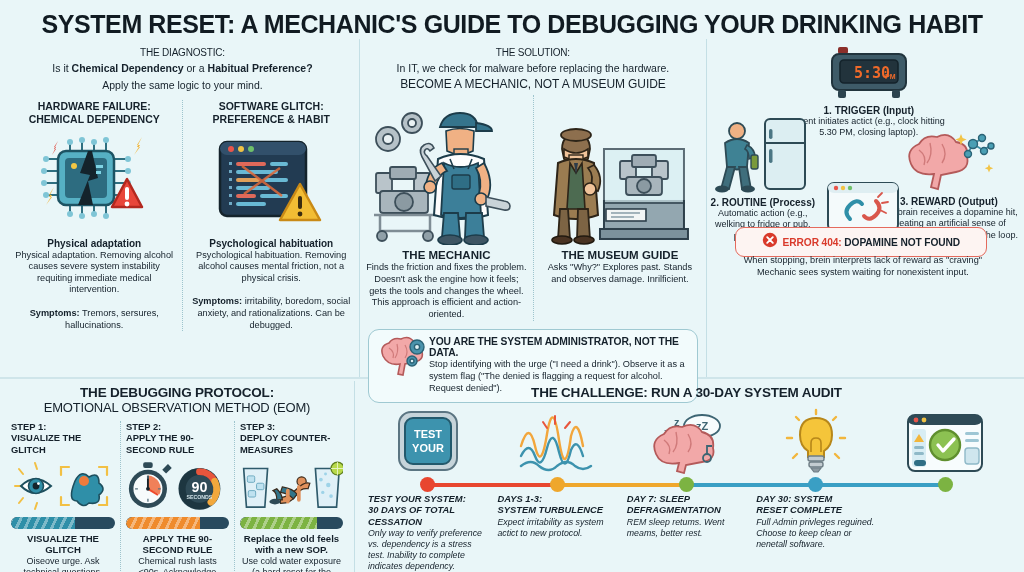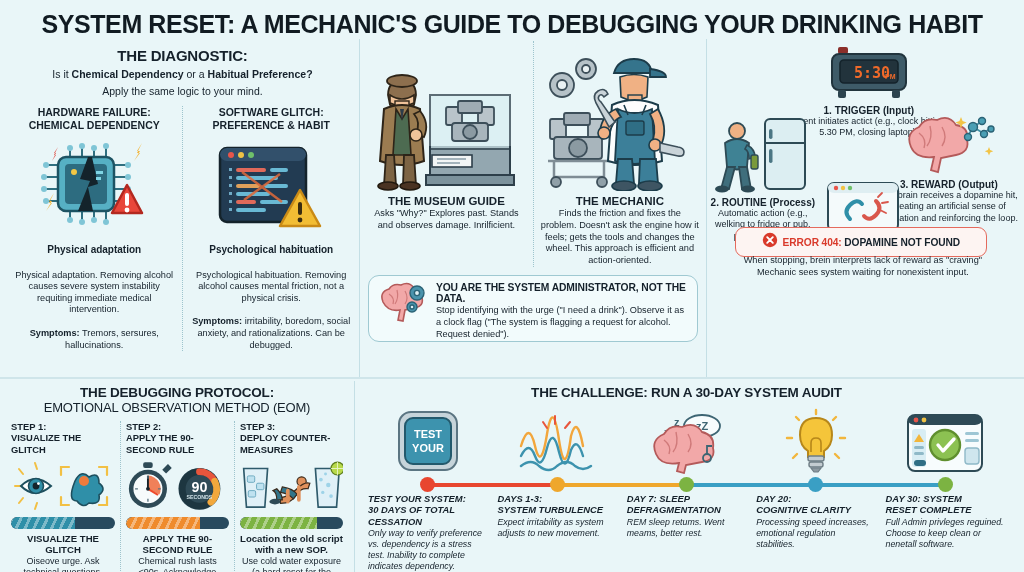--- a/index.html
+++ b/index.html
@@ -30,52 +30,51 @@
     display:flex;
     height:338px;
     padding:0 6px;
   }
   .col { position:relative; }
   .col.diagnostic { width:355px; }
   .col.solution   { width:350px; border-left:1px solid #c4dfe5; border-right:1px solid #c4dfe5;}
   .col.glitch     { width:313px; }
 
   .col-head { text-align:center; padding:8px 6px 2px; }
-  .col-head h2 { font-size:15px; font-weight:bold; letter-spacing:-0.2px;}
+  .col-head h2 { font-size:10px; font-weight:normal; letter-spacing:-0.2px;}
   .col-head .sub { font-size:10.5px; line-height:1.35; margin-top:3px; }
   .col-head .sub b { font-weight:bold; }
   .col-head .sub2 { font-size:12px; margin-top:2px; letter-spacing:-0.1px;}
 
   
   .diag-pair { display:flex; margin-top:6px; }
   .diag-panel { width:50%; text-align:center; padding:0 7px; }
   .diag-panel + .diag-panel { border-left:1px dotted #9dc4cd; }
   .diag-panel h3 { font-size:10.5px; font-weight:bold; line-height:1.25; }
   .diag-art { height:105px; display:flex; align-items:center; justify-content:center; margin:4px 0 2px;}
-  .diag-panel .lead { font-size:10px; font-weight:bold; margin-bottom:15px;}
+  .diag-panel .lead { font-size:10px; font-weight:bold; margin-bottom:1px;}
   .diag-panel p { font-size:9.2px; line-height:1.26; }
   .diag-panel p.sym { margin-top:12px; }
   .diag-panel b { font-weight:bold; }
 
   
   .sol-pair { display:flex; margin-top:2px; }
   .sol-panel { width:50%; text-align:center; padding:0 6px; }
   .sol-panel + .sol-panel { border-left:1px dotted #9dc4cd; }
   .sol-art { height:150px; display:flex; align-items:flex-end; justify-content:center; }
   .sol-panel h3 { font-size:11.5px; font-weight:bold; margin-top:4px; }
   .sol-panel p { font-size:9.2px; line-height:1.28; margin-top:1px;}
 
   .callout {
     margin:8px 8px 0;
     border:1.6px solid #9fc9d2;
     border-radius:11px;
     background:#f2fbfc;
-    padding:6px 8px 0;
+    padding:6px 8px 7px;
     display:flex;
-    gap:7px;
     align-items:flex-start;
   }
   .callout h4 { font-size:10.3px; font-weight:bold; letter-spacing:-0.1px;}
   .callout p { font-size:9.2px; line-height:1.3; margin-top:1px;}
 
   
   .loop-wrap { position:relative; height:255px; margin-top:2px;}
   .loop-item { position:absolute; text-align:center; }
   .loop-item h4 { font-size:10px; font-weight:bold; }
   .loop-item p { font-size:9px; line-height:1.25; }
@@ -224,22 +223,80 @@
             </svg>
           </div>
           <div class="lead">Psychological habituation</div>
           <p>Psychological habituation. Removing alcohol causes mental friction, not a physical crisis.</p>
           <p class="sym"><b>Symptoms:</b><span> irritability, boredom, social anxiety, and rationalizations. Can be debugged.</span></p>
         </div>
       </div>
     </div>
 
     <div class="col solution">
+      <div class="col-head">
+        <h2>THE SOLUTION:</h2>
+        <div class="sub">In IT, we check for malware before replacing the hardware.</div>
+        <div class="sub2">BECOME A MECHANIC, NOT A MUSEUM GUIDE</div>
+      </div>
 
       <div class="sol-pair">
+        <div class="sol-panel">
+          <div class="sol-art">
+            <svg width="160" height="148" viewBox="0 0 160 148">
+
+              <g fill="#b6c2c8" stroke="#3d4f5a" stroke-width="1.8">
+                <circle cx="22" cy="42" r="12"></circle>
+                  <circle cx="22" cy="42" r="5" fill="#e9f1f3"></circle>
+                <circle cx="46" cy="26" r="10"></circle>
+                  <circle cx="46" cy="26" r="4" fill="#e9f1f3"></circle>
+              </g>
+
+              <g fill="#b9c4ca" stroke="#3d4f5a" stroke-width="1.8">
+                <rect x="10" y="76" width="16" height="20" rx="2"></rect>
+                <rect x="48" y="76" width="16" height="20" rx="2"></rect>
+                <rect x="24" y="70" width="26" height="12" rx="2" fill="#9facb4"></rect>
+                <rect x="14" y="94" width="48" height="22" rx="3" fill="#a8b5bc"></rect>
+                <circle cx="38" cy="105" r="9" fill="#8b9aa2"></circle>
+              </g>
+              <g stroke="#7f8d95" stroke-width="2.5" fill="none">
+                <path d="M8 118 h62 M14 118 v16 M64 118 v16 M14 134 h50"></path>
+              </g>
+              <circle cx="16" cy="139" r="5" fill="#90a0a8" stroke="#3d4f5a" stroke-width="1.8"></circle>
+              <circle cx="62" cy="139" r="5" fill="#90a0a8" stroke="#3d4f5a" stroke-width="1.8"></circle>
+
+              <g>
+                <path d="M74 30 q4-14 20-14 q16 0 18 14 l-38 0z" fill="#35748c" stroke="#1c3c4a" stroke-width="1.8"></path>
+                <path d="M110 26 q16 2 16 8 l-16 0z" fill="#35748c" stroke="#1c3c4a" stroke-width="1.8"></path>
+                <path d="M80 34 q14-5 28 0 l-1 20 q-13 7 -26 0z" fill="#f0b184" stroke="#1c3c4a" stroke-width="1.6"></path>
+                <rect x="88" y="52" width="14" height="8" fill="#f0b184" stroke="#1c3c4a" stroke-width="1.4"></rect>
+                <path d="M72 62 q22-10 46 0 l4 56 q-27 8 -54 0z" fill="#fdfdfd" stroke="#1c3c4a" stroke-width="2"></path>
+                <path d="M78 66 q16 8 34 0 l3 52 q-20 6 -40 0z" fill="#3c7f99" stroke="#1c3c4a" stroke-width="1.8"></path>
+                <rect x="86" y="78" width="18" height="14" rx="2" fill="#2f6e85" stroke="#1c3c4a" stroke-width="1.4"></rect>
+                <path d="M84 62 l4 10 M106 62 l-4 10" stroke="#1c3c4a" stroke-width="1.6" fill="none"></path>
+
+                <path d="M76 66 q-14 6 -16 22 l9 4 q4-16 12-18z" fill="#f0b184" stroke="#1c3c4a" stroke-width="1.8"></path>
+                <circle cx="64" cy="90" r="6" fill="#f0b184" stroke="#1c3c4a" stroke-width="1.6"></circle>
+                <path d="M56 60 q-4-8 2-12 q7-4 10 3 l-4 3 q-3-4 -5-1 q-2 3 2 6 l14 20 -6 5z" fill="#c9d3d8" stroke="#3d4f5a" stroke-width="1.6"></path>
+
+                <path d="M118 66 q10 18 4 34 l-9-3 q4-14 -3-26z" fill="#f0b184" stroke="#1c3c4a" stroke-width="1.8"></path>
+                <circle cx="115" cy="102" r="6" fill="#f0b184" stroke="#1c3c4a" stroke-width="1.6"></circle>
+                <path d="M120 100 l18 4 q6 1 6 5 q0 5 -6 4 l-18-4z" fill="#c9d3d8" stroke="#3d4f5a" stroke-width="1.6"></path>
+
+                <path d="M78 116 l14 0 l2 24 h-18z" fill="#3c7f99" stroke="#1c3c4a" stroke-width="1.8"></path>
+                <path d="M100 116 l16 0 l2 24 h-19z" fill="#3c7f99" stroke="#1c3c4a" stroke-width="1.8"></path>
+                <ellipse cx="84" cy="143" rx="12" ry="5" fill="#3e5563" stroke="#1c3c4a" stroke-width="1.6"></ellipse>
+                <ellipse cx="110" cy="143" rx="12" ry="5" fill="#3e5563" stroke="#1c3c4a" stroke-width="1.6"></ellipse>
+              </g>
+            </svg>
+          </div>
+          <h3>THE MECHANIC</h3>
+          <p>Finds the friction and fixes the problem. Doesn't ask the engine how it feels; gets the tools and changes the wheel. This approach is efficient and action-oriented.</p>
+        </div>
+
         <div class="sol-panel">
           <div class="sol-art">
             <svg width="160" height="148" viewBox="0 0 160 148">
 
               <rect x="64" y="104" width="80" height="34" fill="#93a7b0" stroke="#2d3f4a" stroke-width="2"></rect>
               <rect x="60" y="132" width="88" height="10" fill="#7c929c" stroke="#2d3f4a" stroke-width="2"></rect>
               <rect x="66" y="112" width="40" height="12" fill="#f2f5f5" stroke="#2d3f4a" stroke-width="1.6"></rect>
               <line x1="71" y1="116" x2="100" y2="116" stroke="#8fa3ad" stroke-width="1.6"></line>
               <line x1="71" y1="120" x2="94" y2="120" stroke="#8fa3ad" stroke-width="1.6"></line>
               <rect x="64" y="52" width="80" height="54" fill="#d8eef2" opacity=".75" stroke="#2d3f4a" stroke-width="2"></rect>
@@ -264,92 +321,39 @@
                 <circle cx="50" cy="92" r="6" fill="#f0c39a" stroke="#2d2418" stroke-width="1.6"></circle>
                 <path d="M20 112 l8 0 l2 30 h-12z" fill="#7d6444" stroke="#2d2418" stroke-width="1.8"></path>
                 <path d="M38 112 l10 0 l2 30 h-13z" fill="#7d6444" stroke="#2d2418" stroke-width="1.8"></path>
                 <ellipse cx="22" cy="143" rx="10" ry="4" fill="#4a3322" stroke="#221a10" stroke-width="1.6"></ellipse>
                 <ellipse cx="44" cy="143" rx="10" ry="4" fill="#4a3322" stroke="#221a10" stroke-width="1.6"></ellipse>
               </g>
             </svg>
           </div>
           <h3>THE MUSEUM GUIDE</h3>
           <p>Asks "Why?" Explores past. Stands and observes damage. Inrilficient.</p>
-        </div>
-
-        <div class="sol-panel">
-          <div class="sol-art">
-            <svg width="160" height="148" viewBox="0 0 160 148">
-
-              <g fill="#b6c2c8" stroke="#3d4f5a" stroke-width="1.8">
-                <circle cx="22" cy="42" r="12"></circle>
-                  <circle cx="22" cy="42" r="5" fill="#e9f1f3"></circle>
-                <circle cx="46" cy="26" r="10"></circle>
-                  <circle cx="46" cy="26" r="4" fill="#e9f1f3"></circle>
-              </g>
-
-              <g fill="#b9c4ca" stroke="#3d4f5a" stroke-width="1.8">
-                <rect x="10" y="76" width="16" height="20" rx="2"></rect>
-                <rect x="48" y="76" width="16" height="20" rx="2"></rect>
-                <rect x="24" y="70" width="26" height="12" rx="2" fill="#9facb4"></rect>
-                <rect x="14" y="94" width="48" height="22" rx="3" fill="#a8b5bc"></rect>
-                <circle cx="38" cy="105" r="9" fill="#8b9aa2"></circle>
-              </g>
-              <g stroke="#7f8d95" stroke-width="2.5" fill="none">
-                <path d="M8 118 h62 M14 118 v16 M64 118 v16 M14 134 h50"></path>
-              </g>
-              <circle cx="16" cy="139" r="5" fill="#90a0a8" stroke="#3d4f5a" stroke-width="1.8"></circle>
-              <circle cx="62" cy="139" r="5" fill="#90a0a8" stroke="#3d4f5a" stroke-width="1.8"></circle>
-
-              <g>
-                <path d="M74 30 q4-14 20-14 q16 0 18 14 l-38 0z" fill="#35748c" stroke="#1c3c4a" stroke-width="1.8"></path>
-                <path d="M110 26 q16 2 16 8 l-16 0z" fill="#35748c" stroke="#1c3c4a" stroke-width="1.8"></path>
-                <path d="M80 34 q14-5 28 0 l-1 20 q-13 7 -26 0z" fill="#f0b184" stroke="#1c3c4a" stroke-width="1.6"></path>
-                <rect x="88" y="52" width="14" height="8" fill="#f0b184" stroke="#1c3c4a" stroke-width="1.4"></rect>
-                <path d="M72 62 q22-10 46 0 l4 56 q-27 8 -54 0z" fill="#fdfdfd" stroke="#1c3c4a" stroke-width="2"></path>
-                <path d="M78 66 q16 8 34 0 l3 52 q-20 6 -40 0z" fill="#3c7f99" stroke="#1c3c4a" stroke-width="1.8"></path>
-                <rect x="86" y="78" width="18" height="14" rx="2" fill="#2f6e85" stroke="#1c3c4a" stroke-width="1.4"></rect>
-                <path d="M84 62 l4 10 M106 62 l-4 10" stroke="#1c3c4a" stroke-width="1.6" fill="none"></path>
-
-                <path d="M76 66 q-14 6 -16 22 l9 4 q4-16 12-18z" fill="#f0b184" stroke="#1c3c4a" stroke-width="1.8"></path>
-                <circle cx="64" cy="90" r="6" fill="#f0b184" stroke="#1c3c4a" stroke-width="1.6"></circle>
-                <path d="M56 60 q-4-8 2-12 q7-4 10 3 l-4 3 q-3-4 -5-1 q-2 3 2 6 l14 20 -6 5z" fill="#c9d3d8" stroke="#3d4f5a" stroke-width="1.6"></path>
-
-                <path d="M118 66 q10 18 4 34 l-9-3 q4-14 -3-26z" fill="#f0b184" stroke="#1c3c4a" stroke-width="1.8"></path>
-                <circle cx="115" cy="102" r="6" fill="#f0b184" stroke="#1c3c4a" stroke-width="1.6"></circle>
-                <path d="M120 100 l18 4 q6 1 6 5 q0 5 -6 4 l-18-4z" fill="#c9d3d8" stroke="#3d4f5a" stroke-width="1.6"></path>
-
-                <path d="M78 116 l14 0 l2 24 h-18z" fill="#3c7f99" stroke="#1c3c4a" stroke-width="1.8"></path>
-                <path d="M100 116 l16 0 l2 24 h-19z" fill="#3c7f99" stroke="#1c3c4a" stroke-width="1.8"></path>
-                <ellipse cx="84" cy="143" rx="12" ry="5" fill="#3e5563" stroke="#1c3c4a" stroke-width="1.6"></ellipse>
-                <ellipse cx="110" cy="143" rx="12" ry="5" fill="#3e5563" stroke="#1c3c4a" stroke-width="1.6"></ellipse>
-              </g>
-            </svg>
-          </div>
-          <h3>THE MECHANIC</h3>
-          <p>Finds the friction and fixes the problem. Doesn't ask the engine how it feels; gets the tools and changes the wheel. This approach is efficient and action-oriented.</p>
         </div>
       </div>
 
       <div class="callout">
         <span>
           <svg width="52" height="42" viewBox="0 0 52 42">
             <path d="M6 20 q-4-10 6-13 q4-6 12-4 q8-4 13 3 q9 1 8 10 q2 8 -7 10 l-10 2 l-2 11 l-5-1 l2-10 q-12 2 -17-8z" fill="#f2a8a8" stroke="#b45a5a" stroke-width="1.6"></path>
             <path d="M12 12 q6 4 4 10 M20 8 q2 8 -2 14 M28 9 q4 7 0 13" stroke="#d07a7a" stroke-width="1.2" fill="none"></path>
             <g fill="#4a93ac" stroke="#2b6376" stroke-width="1.4">
               <circle cx="40" cy="11" r="7"></circle>
                 <circle cx="40" cy="11" r="2.6" fill="#dff0f4"></circle>
               <circle cx="35" cy="25" r="5"></circle>
                 <circle cx="35" cy="25" r="2" fill="#dff0f4"></circle>
             </g>
           </svg>
         </span>
         <div>
           <h4>YOU ARE THE SYSTEM ADMINISTRATOR, NOT THE DATA.</h4>
-          <p>Stop identifying with the urge ("I need a drink"). Observe it as a clock flag ("The system is flagging a request for alcohol. Request denied").</p>
+          <p>Stop identifying with the urge ("I need a drink"). Observe it as a system flag ("The denied is flagging a request for alcohol. Request denied").</p>
         </div>
       </div>
     </div>
 
     <div class="col glitch">
 
       <div class="loop-wrap">
 
         <div class="loop-item" style="left:82px;top:4px;width:160px">
           <div>
@@ -381,21 +385,21 @@
               <path d="M14 52 l8 0 l-6 22 h-8z" fill="#3f6e7c" stroke="#2d4a55" stroke-width="1.8"></path>
               <path d="M26 52 l8 0 l4 22 h-9z" fill="#3f6e7c" stroke="#2d4a55" stroke-width="1.8"></path>
               <ellipse cx="9" cy="74" rx="7" ry="3.5" fill="#2d4a55"></ellipse>
               <ellipse cx="35" cy="74" rx="7" ry="3.5" fill="#2d4a55"></ellipse>
             </svg>
           </div>
           <h4>2. ROUTINE (Process)</h4>
           <p>Automatic action (e.g., welking to fridge or pub, pouring dring).</p>
         </div>
 
-        <div class="loop-item" style="left:172px;top:72px;width:140px">
+        <div class="loop-item" style="left:172px;top:89px;width:140px">
           <div>
             <svg width="92" height="62" viewBox="0 0 92 62">
               <path d="M8 34 q-6-14 8-20 q6-10 18-7 q12-6 19 5 q13 2 11 15 q3 12 -11 15 l-15 3 l-3 14 l-7-2 l3-13 q-18 2 -23-10z" fill="#f2a8a8" stroke="#b45a5a" stroke-width="1.8"></path>
               <path d="M16 20 q8 6 5 15 M27 13 q3 12 -3 20 M39 14 q6 10 0 19" stroke="#d07a7a" stroke-width="1.4" fill="none"></path>
               <g stroke="#3d8fa4" stroke-width="1.8" fill="none">
                 <path d="M70 14 l8-5 M70 14 l-5 9 M70 14 l10 6 M80 20 l7-4"></path>
               </g>
               <g fill="#4a9fb4" stroke="#2b6376" stroke-width="1.4">
                 <circle cx="70" cy="14" r="4.5"></circle>
                   <circle cx="79" cy="8" r="3.5"></circle>
@@ -540,21 +544,21 @@
                   <circle cx="99" cy="38" r="2"></circle>
                   <circle cx="93" cy="14" r="1.6"></circle>
                 </g>
               <circle cx="106" cy="8" r="7" fill="#b7d94a" stroke="#5f7f1e" stroke-width="1.4"></circle>
               <path d="M106 1 v14 M99 8 h14" stroke="#eaf5c8" stroke-width="1"></path>
             </svg>
           </div>
           <div class="bar">
               <i style="width:75%;background-color:#7cb342"></i>
             </div>
-          <h4>Location the old script with a new SOP.</h4>
+          <h4>Replace the old feels with a new SOP.</h4>
           <p>Use cold water exposure (a hard reset for the nervous system), movement (20 push-ups), or a carbonated diversion (sparkling water with lime).</p>
         </div>
       </div>
     </div>
 
     <div class="challenge">
       <div class="sec-head">
         <h2>THE CHALLENGE: RUN A 30-DAY SYSTEM AUDIT</h2>
       </div>
 
@@ -651,33 +655,28 @@
 
       <div class="tl-text">
         <div class="tl-col">
           <h4 style="white-space:pre-line">TEST YOUR SYSTEM:
 30 DAYS OF TOTAL CESSATION</h4>
           <p>Only way to verify preference vs. dependency is a stress test. Inability to complete indicates dependency.</p>
         </div>
         <div class="tl-col">
           <h4 style="white-space:pre-line">DAYS 1-3:
 SYSTEM TURBULENCE</h4>
-          <p>Expect irritability as system adjusts to new movement.</p>
+          <p>Expect irritability as system actict to new protocol.</p>
         </div>
         <div class="tl-col">
           <h4 style="white-space:pre-line">DAY 7: SLEEP
 DEFRAGMENTATION</h4>
           <p>REM sleep retums. Went meams, better rest.</p>
         </div>
         <div class="tl-col">
-          <h4 style="white-space:pre-line">DAY 20:
-COGNITIVE CLARITY</h4>
-          <p>Processing speed increases, emotional regulation stabilities.</p>
-        </div>
-        <div class="tl-col">
           <h4 style="white-space:pre-line">DAY 30: SYSTEM
 RESET COMPLETE</h4>
           <p>Full Admin privleges reguined. Choose to keep clean or nenetall software.</p>
         </div>
       </div>
 
     </div>
   </div>
 </div>
 

